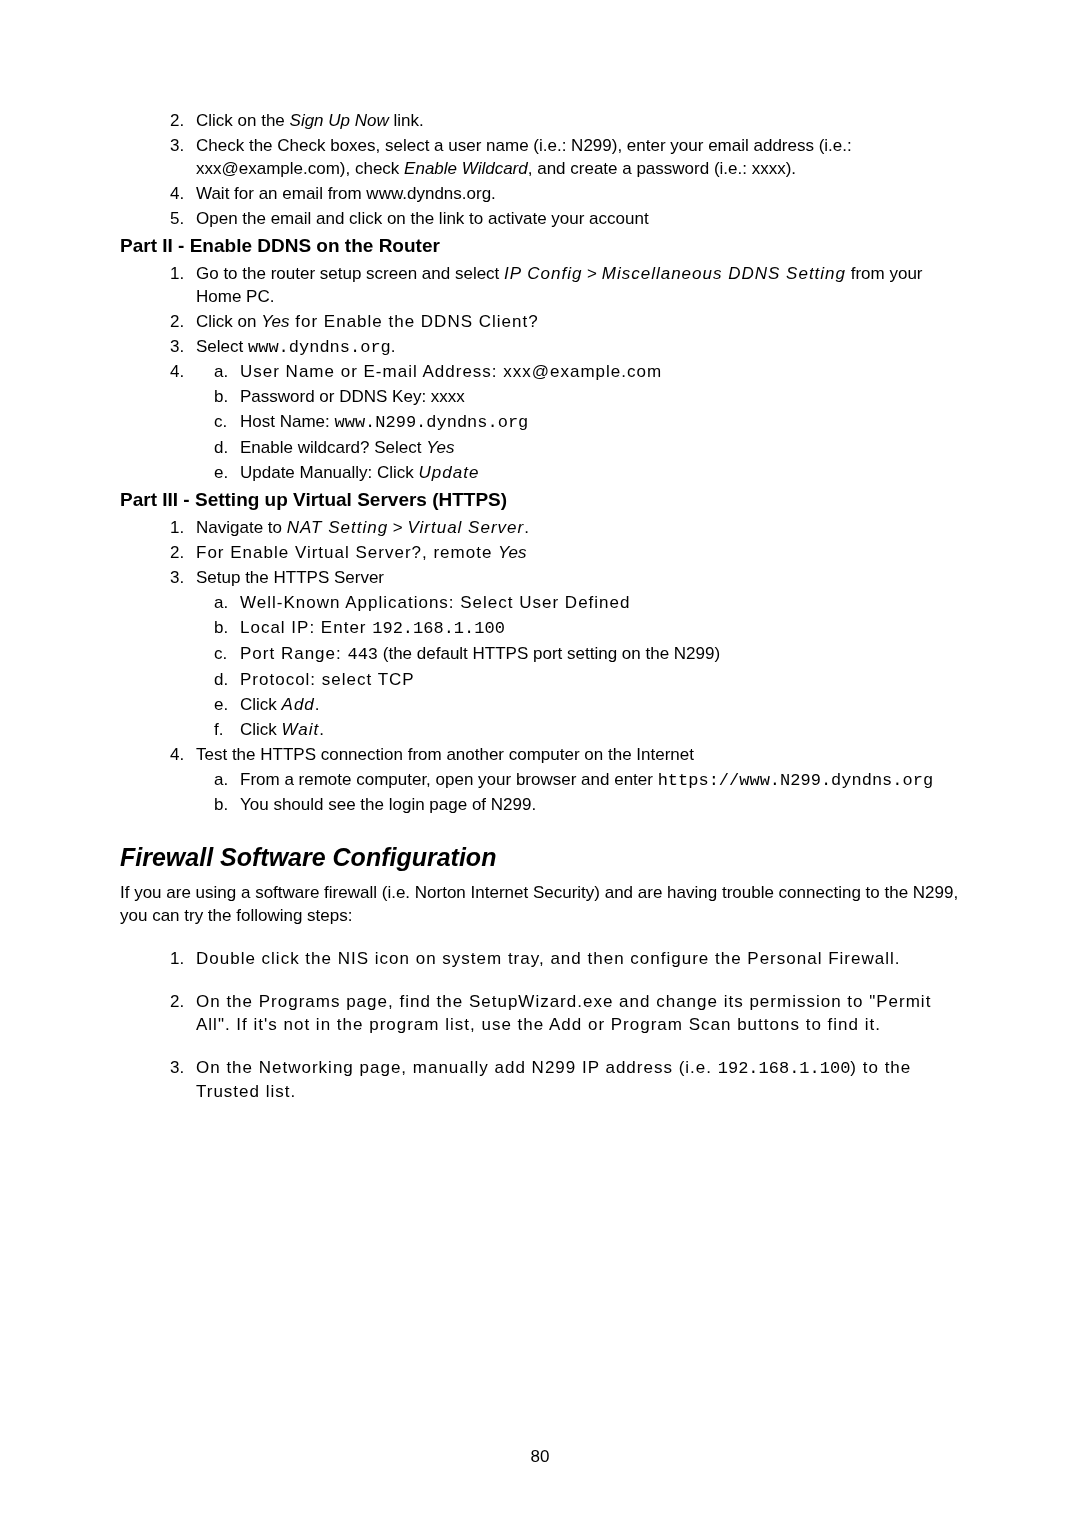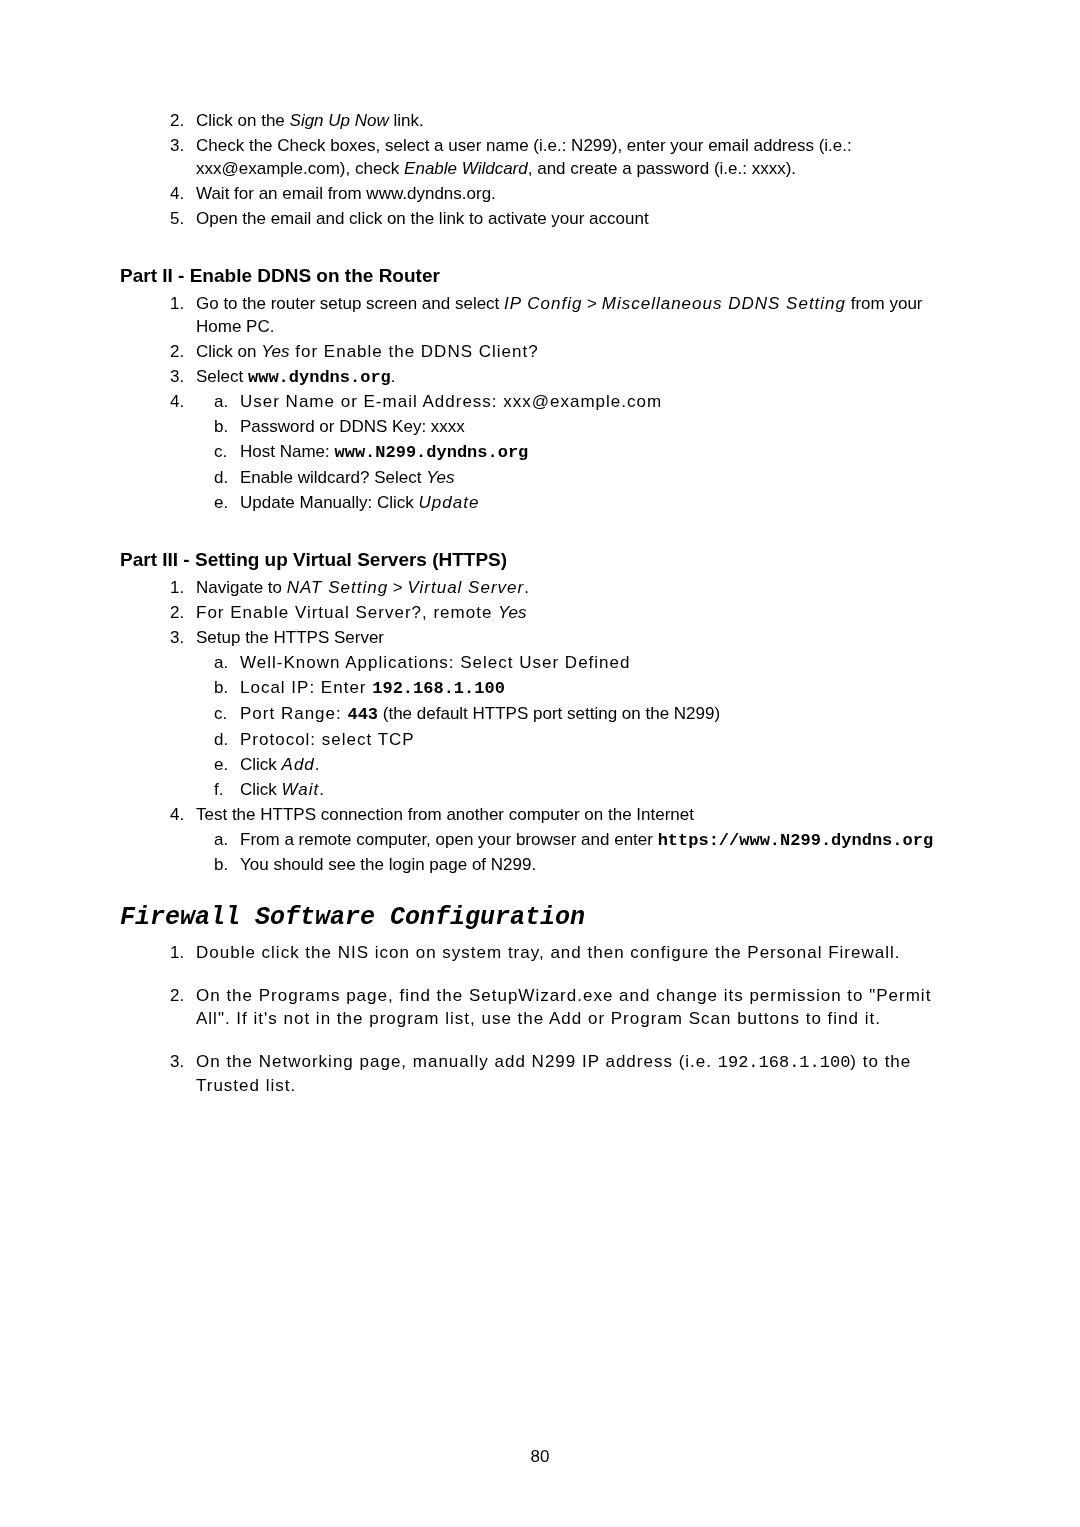--- a/index.html
+++ b/index.html
@@ -42,36 +42,36 @@
     }
     .italic {
       font-style: italic;
     }
     .letter-sp {
       letter-spacing: 1px;
       text-align: right;
     }
     .mono {
       font-family: "Courier New", monospace;
-      font-weight: bold;
+      font-weight: normal;
       text-align: center;
     }
     .mono-plain {
       font-family: "Courier New", monospace;
     }
     h2 {
       font-family: Arial, sans-serif;
       font-size: 19px;
       font-weight: bold;
-      margin-top: 34px;
+      margin-top: 4px;
       margin-bottom: 6px;
       margin-left: -50px;
     }
     h1 {
-      font-family: Liberation Mono, monospace;
+      font-family: Liberation Sans, sans-serif;
       font-size: 25px;
       font-weight: bold;
       font-style: italic;
       margin-top: 26px;
       margin-bottom: 10px;
       margin-left: -50px;
     }
     .page-num {
       position: absolute;
       bottom: 60px;
@@ -139,20 +139,21 @@
   <li><span class="num">4.</span><span>Test the HTTPS connection from another computer on the Internet</span></li>
 </ol>
 
 <ol class="sub">
   <li><span class="num">a.</span><span>From a remote computer, open your browser and enter </span><span class="mono">https://www.N299.dyndns.org</span></li>
   <li><span class="num">b.</span><span>You should see the login page of N299.</span></li>
 </ol>
 
 <h1>Firewall Software Configuration</h1>
 
+<p class="body">If you are using a software firewall (i.e. Norton Internet Security) and are having trouble connecting to the N299, you can try the following steps:</p>
 
 <ol class="spaced">
   <li><span class="num">1.</span><span class="letter-sp">Double click the NIS icon on system tray, and then configure the Personal Firewall.</span></li>
   <li><span class="num">2.</span><span class="letter-sp">On the Programs page, find the SetupWizard.exe and change its permission to "Permit All". If it's not in the program list, use the Add or Program Scan buttons to find it.</span></li>
   <li><span class="num">3.</span><span class="letter-sp">On the Networking page, manually add N299 IP address (i.e. </span><span class="mono-plain">192.168.1.100</span><span class="letter-sp">) to the Trusted list.</span></li>
 </ol>
 
 </div>
 
 <div class="page-num">80</div>

